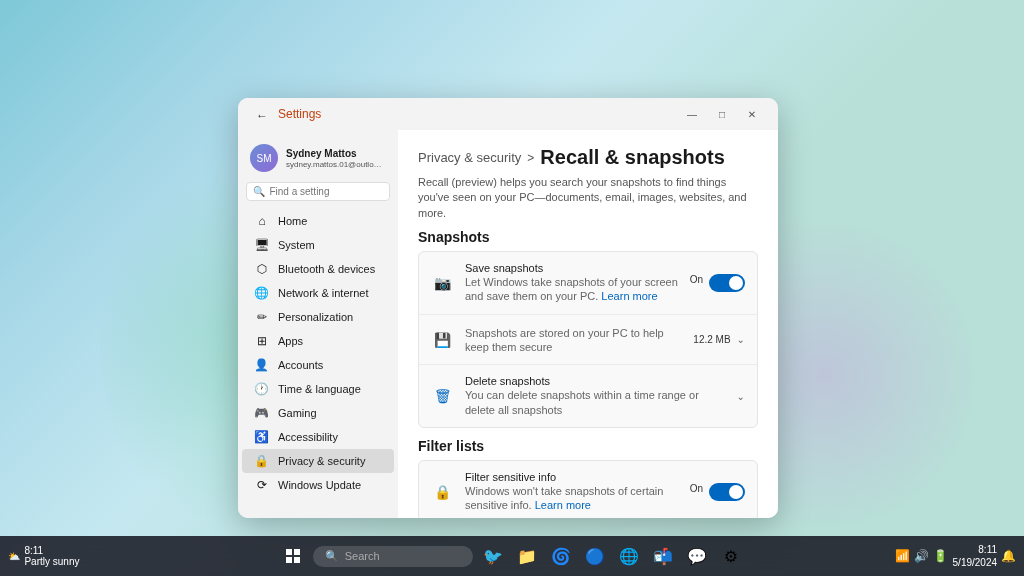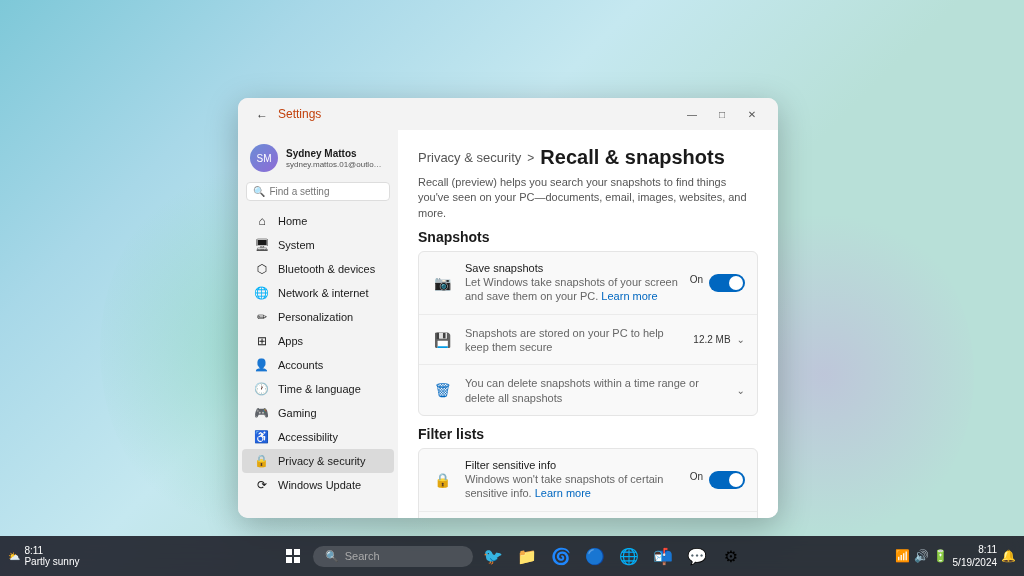--- a/index.html
+++ b/index.html
@@ -455,20 +455,21 @@
           </div>
           <div class="setting-control">
             <span class="storage-size">12.2 MB</span>
             <span class="chevron">⌄</span>
           </div>
         </div>
 
         <div class="setting-row">
           <div class="setting-icon">🗑</div>
           <div class="setting-text">
+            <div class="setting-title">Delete snapshots</div>
             <div class="setting-desc">You can delete snapshots within a time range or delete all snapshots</div>
           </div>
           <div class="setting-control">
             <span class="chevron">⌄</span>
           </div>
         </div>
       </div>
 
       <div class="section-header" style="margin-top:10px;">Filter lists</div>
       <div class="settings-card">

